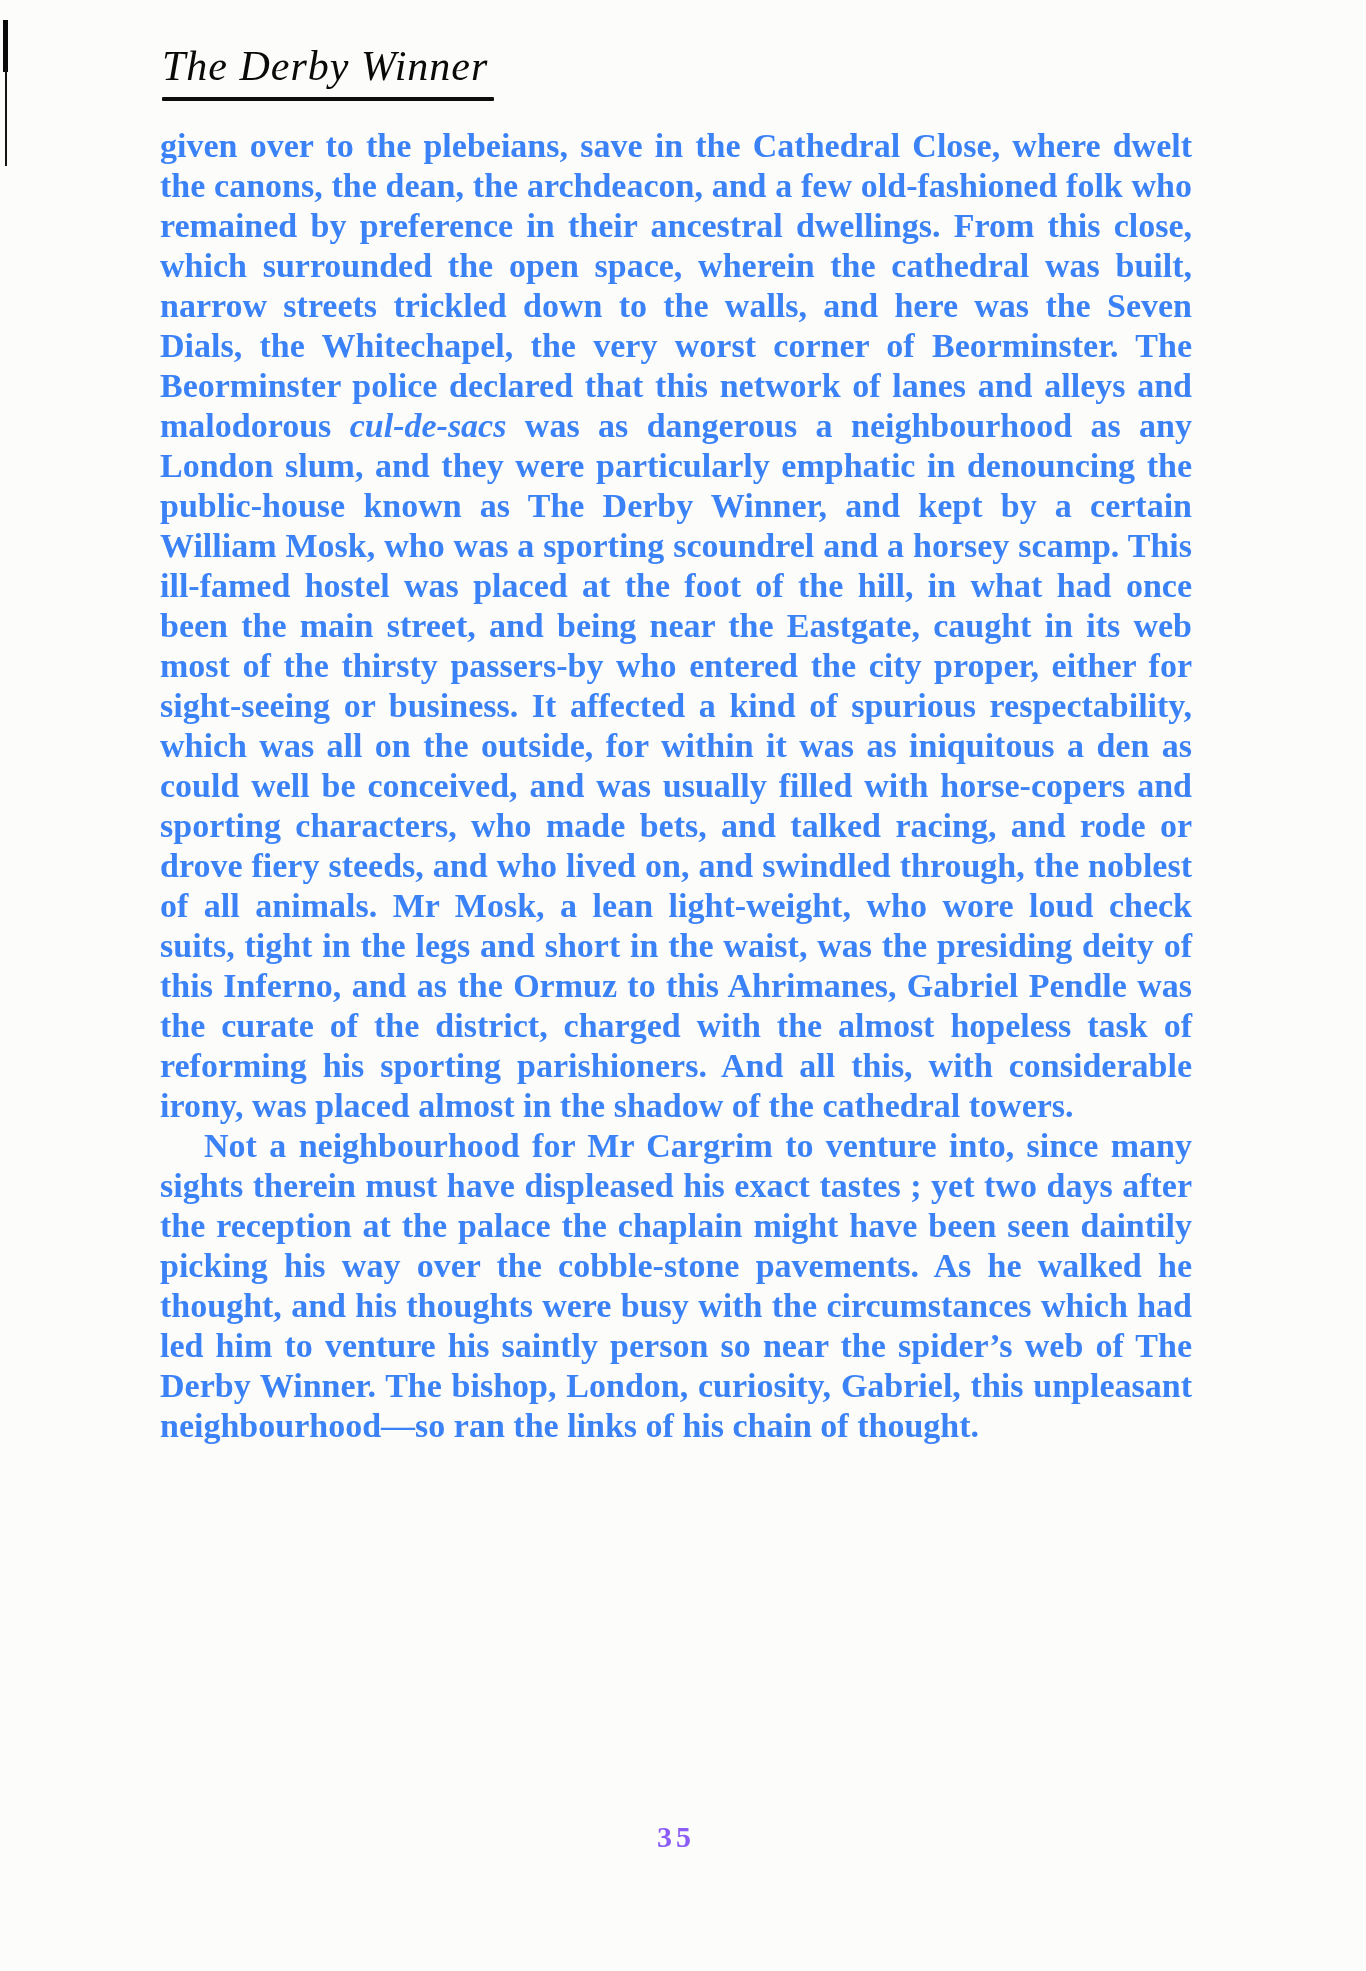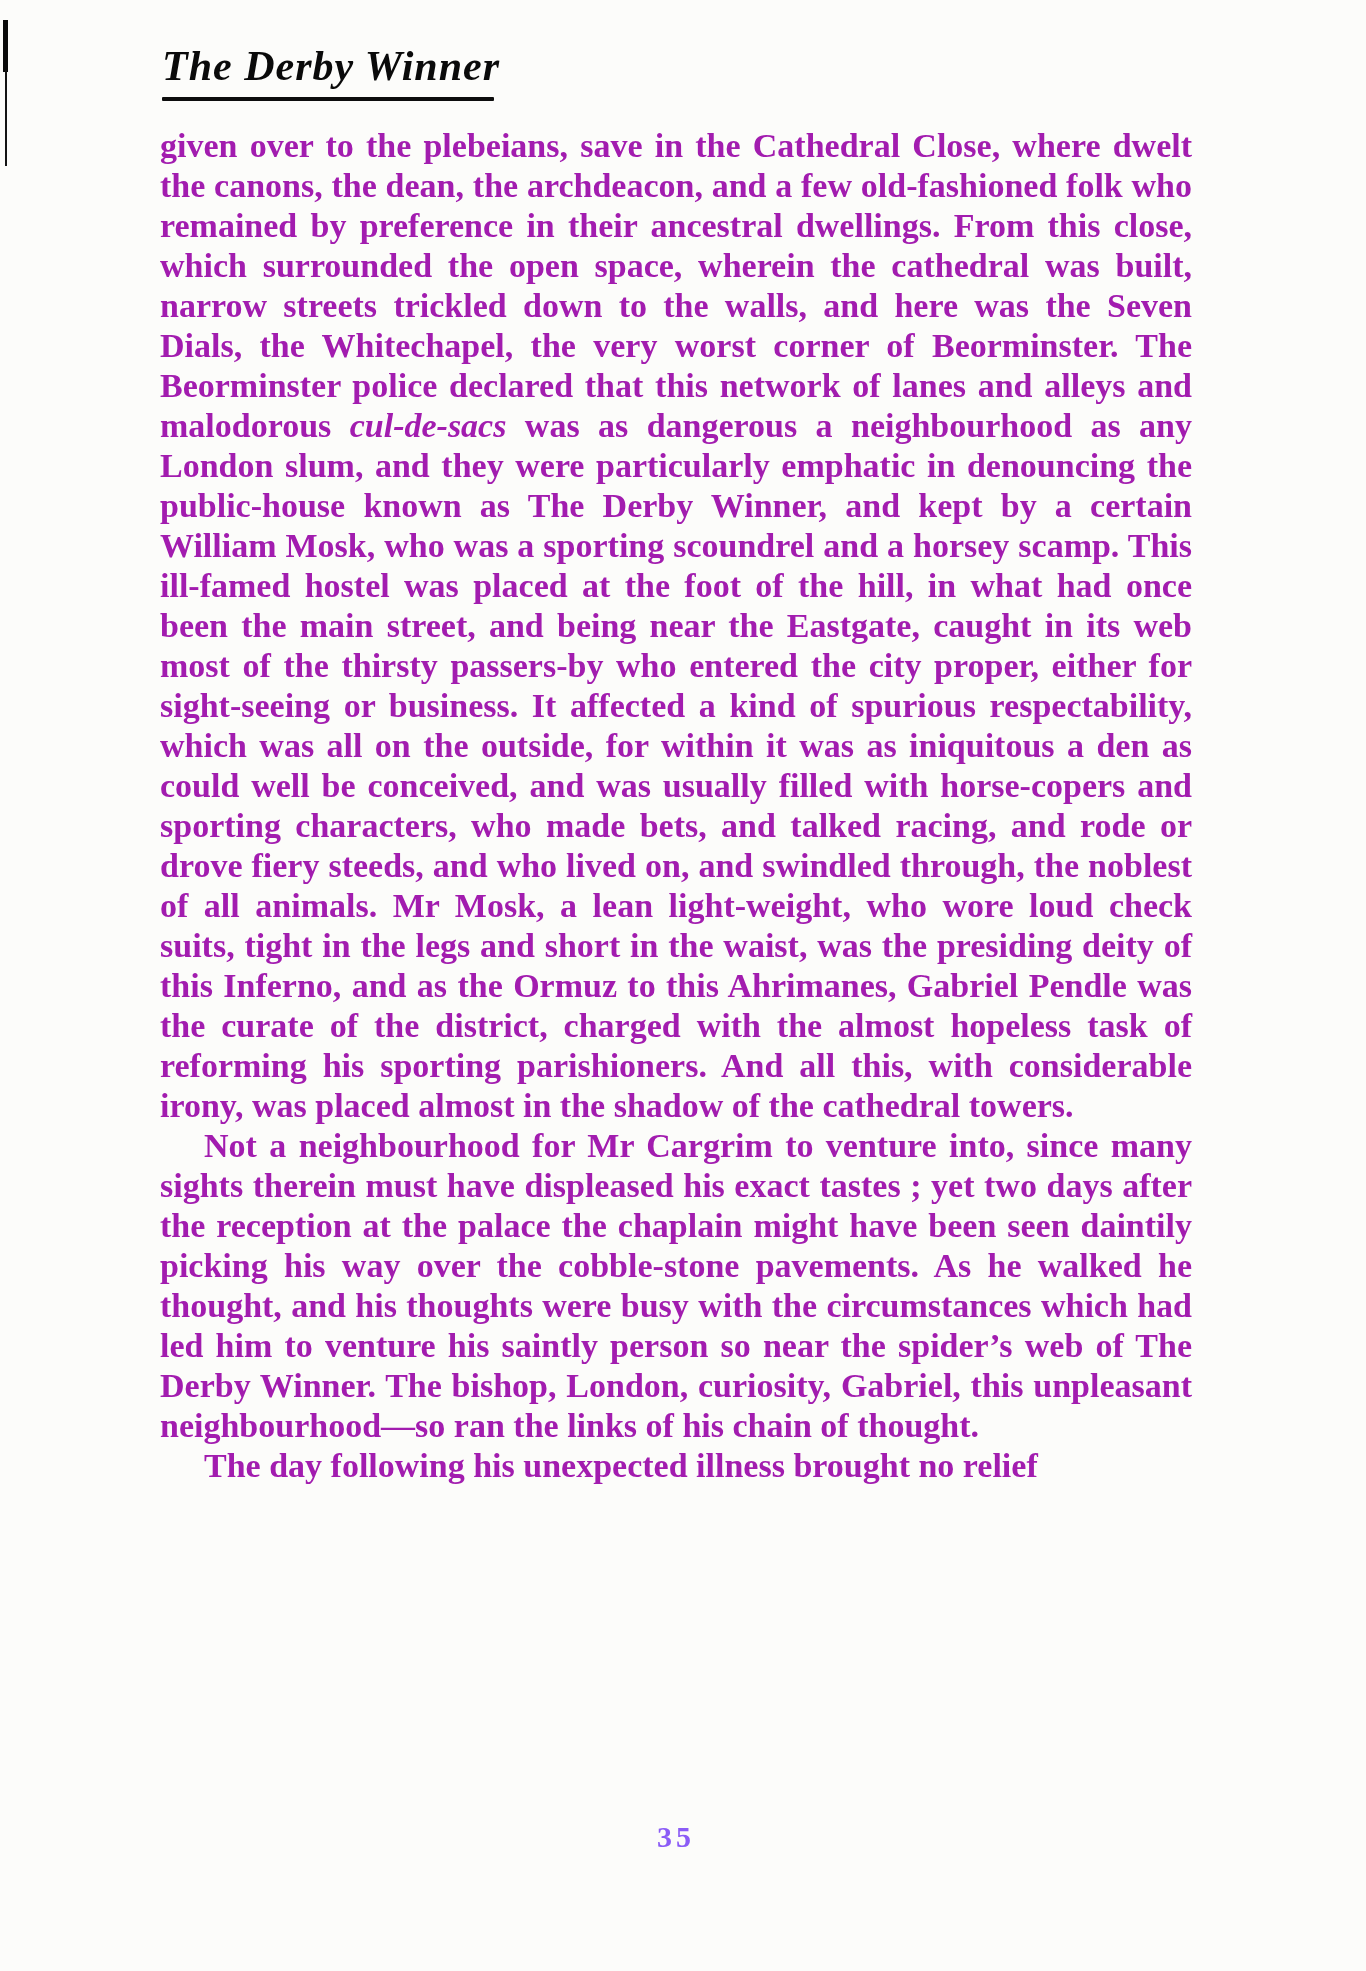--- a/index.html
+++ b/index.html
@@ -26,42 +26,42 @@
   }
   .page-header {
     position: absolute;
     left: 162px; top: 42px;
     width: 340px;
   }
   .chapter-title {
     margin: 0;
     font-family: "Liberation Serif", "DejaVu Serif", serif;
     font-style: italic;
-    font-weight: bold;
+    font-weight: normal;
     font-size: 42px;
     letter-spacing: 1px;
     color: #0a0a0a;
     white-space: nowrap;
   }
   .title-rule {
     margin-top: 7px;
     width: 332px;
     height: 4px;
     background: #0d0d0d;
     border-radius: 1px;
   }
   .body-text {
     position: absolute;
     left: 160px; top: 126px;
     width: 1032px;
     font-size: 34px;
     font-weight: 600;
     line-height: 40px;
     text-align: justify;
-    color: #a21caf;
+    color: #3b82f6;
   }
   .para { margin: 0; }
   .para.indented { text-indent: 44px; }
   .italic-phrase { font-style: italic; }
   .page-footer {
     position: absolute;
     left: 160px; top: 1820px;
     width: 1032px;
     text-align: center;
   }
@@ -79,18 +79,17 @@
 <div class="scan-line-thin"></div>
 
 <header class="page-header">
   <h1 class="chapter-title">The Derby Winner</h1>
   <div class="title-rule"></div>
 </header>
 
 <main class="body-text">
   <p class="para"><span>given over to the plebeians, save in the Cathedral Close, where dwelt the canons, the dean, the archdeacon, and a few old-fashioned folk who remained by preference in their ancestral dwellings.  From this close, which surrounded the open space, wherein the cathedral was built, narrow streets trickled down to the walls, and here was the Seven Dials, the Whitechapel, the very worst corner of Beorminster.  The Beorminster police declared that this network of lanes and alleys and malodorous </span><em class="italic-phrase">cul-de-sacs</em><span> was as dangerous a neighbourhood as any London slum, and they were particularly emphatic in denouncing the public-house known as The Derby Winner, and kept by a certain William Mosk, who was a sporting scoundrel and a horsey scamp.  This ill-famed hostel was placed at the foot of the hill, in what had once been the main street, and being near the Eastgate, caught in its web most of the thirsty passers-by who entered the city proper, either for sight-seeing or business.  It affected a kind of spurious respectability, which was all on the outside, for within it was as iniquitous a den as could well be conceived, and was usually filled with horse-copers and sporting characters, who made bets, and talked racing, and rode or drove fiery steeds, and who lived on, and swindled through, the noblest of all animals.  Mr Mosk, a lean light-weight, who wore loud check suits, tight in the legs and short in the waist, was the presiding deity of this Inferno, and as the Ormuz to this Ahrimanes, Gabriel Pendle was the curate of the district, charged with the almost hopeless task of reforming his sporting parishioners.  And all this, with considerable irony, was placed almost in the shadow of the cathedral towers.</span></p>
   <p class="para indented"><span>Not a neighbourhood for Mr Cargrim to venture into, since many sights therein must have displeased his exact tastes ; yet two days after the reception at the palace the chaplain might have been seen daintily picking his way over the cobble-stone pavements.  As he walked he thought, and his thoughts were busy with the circumstances which had led him to venture his saintly person so near the spider’s web of The Derby Winner.  The bishop, London, curiosity, Gabriel, this unpleasant neighbourhood—so ran the links of his chain of thought.</span></p>
-  <p class="para indented"><span>The day following his unexpected illness brought no relief</span></p>
 </main>
 
 <footer class="page-footer">
   <span class="page-number">35</span>
 </footer>
 
 </body></html>

